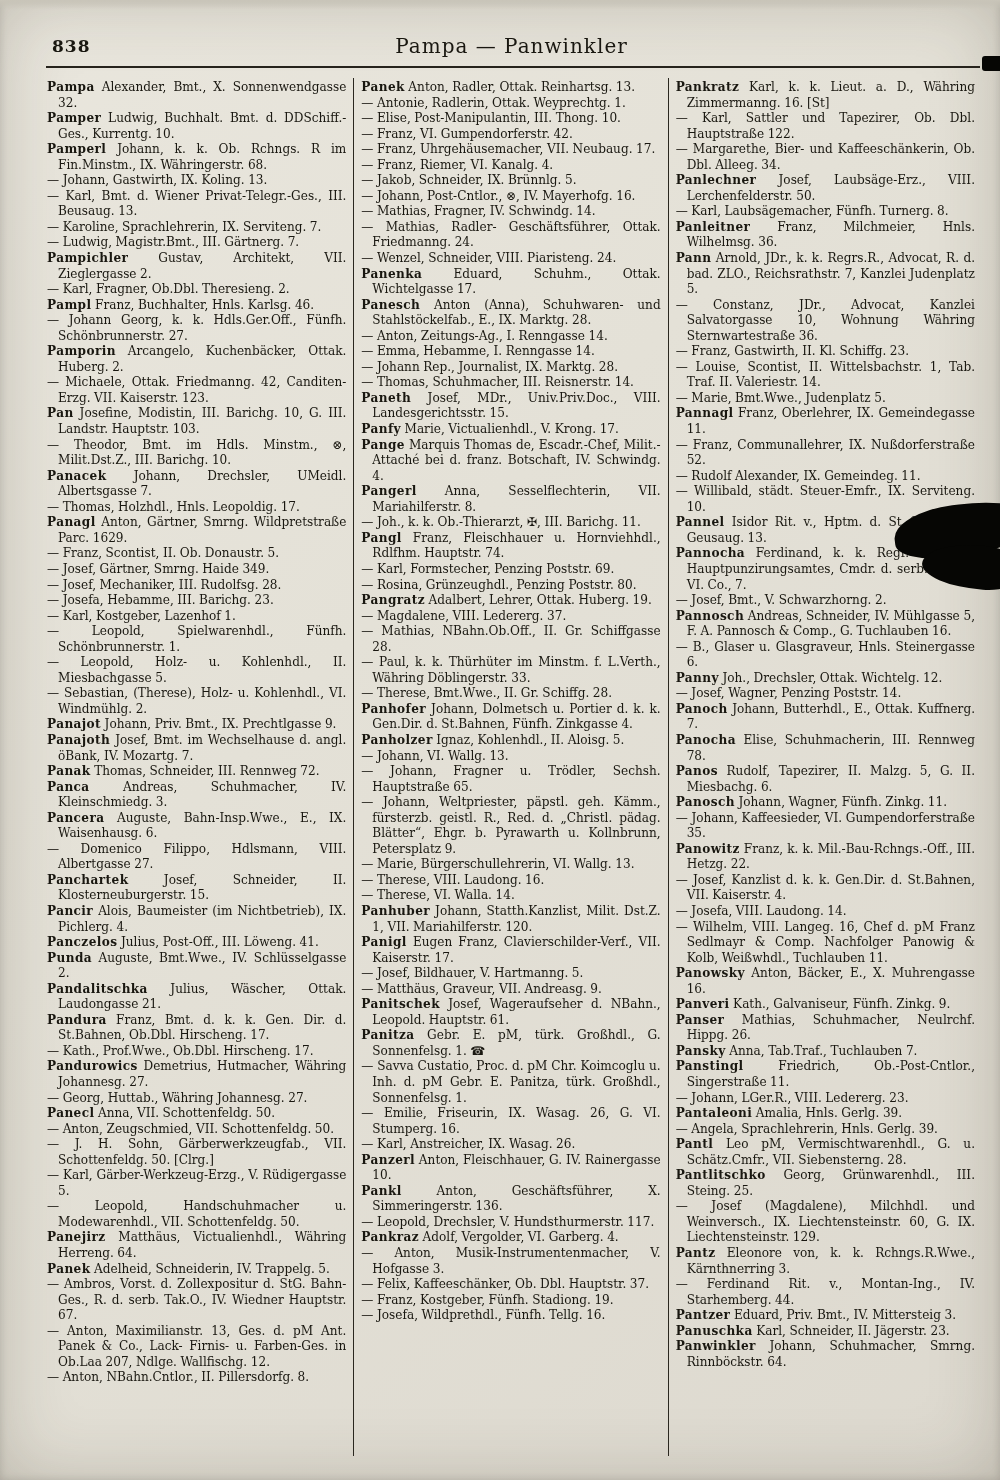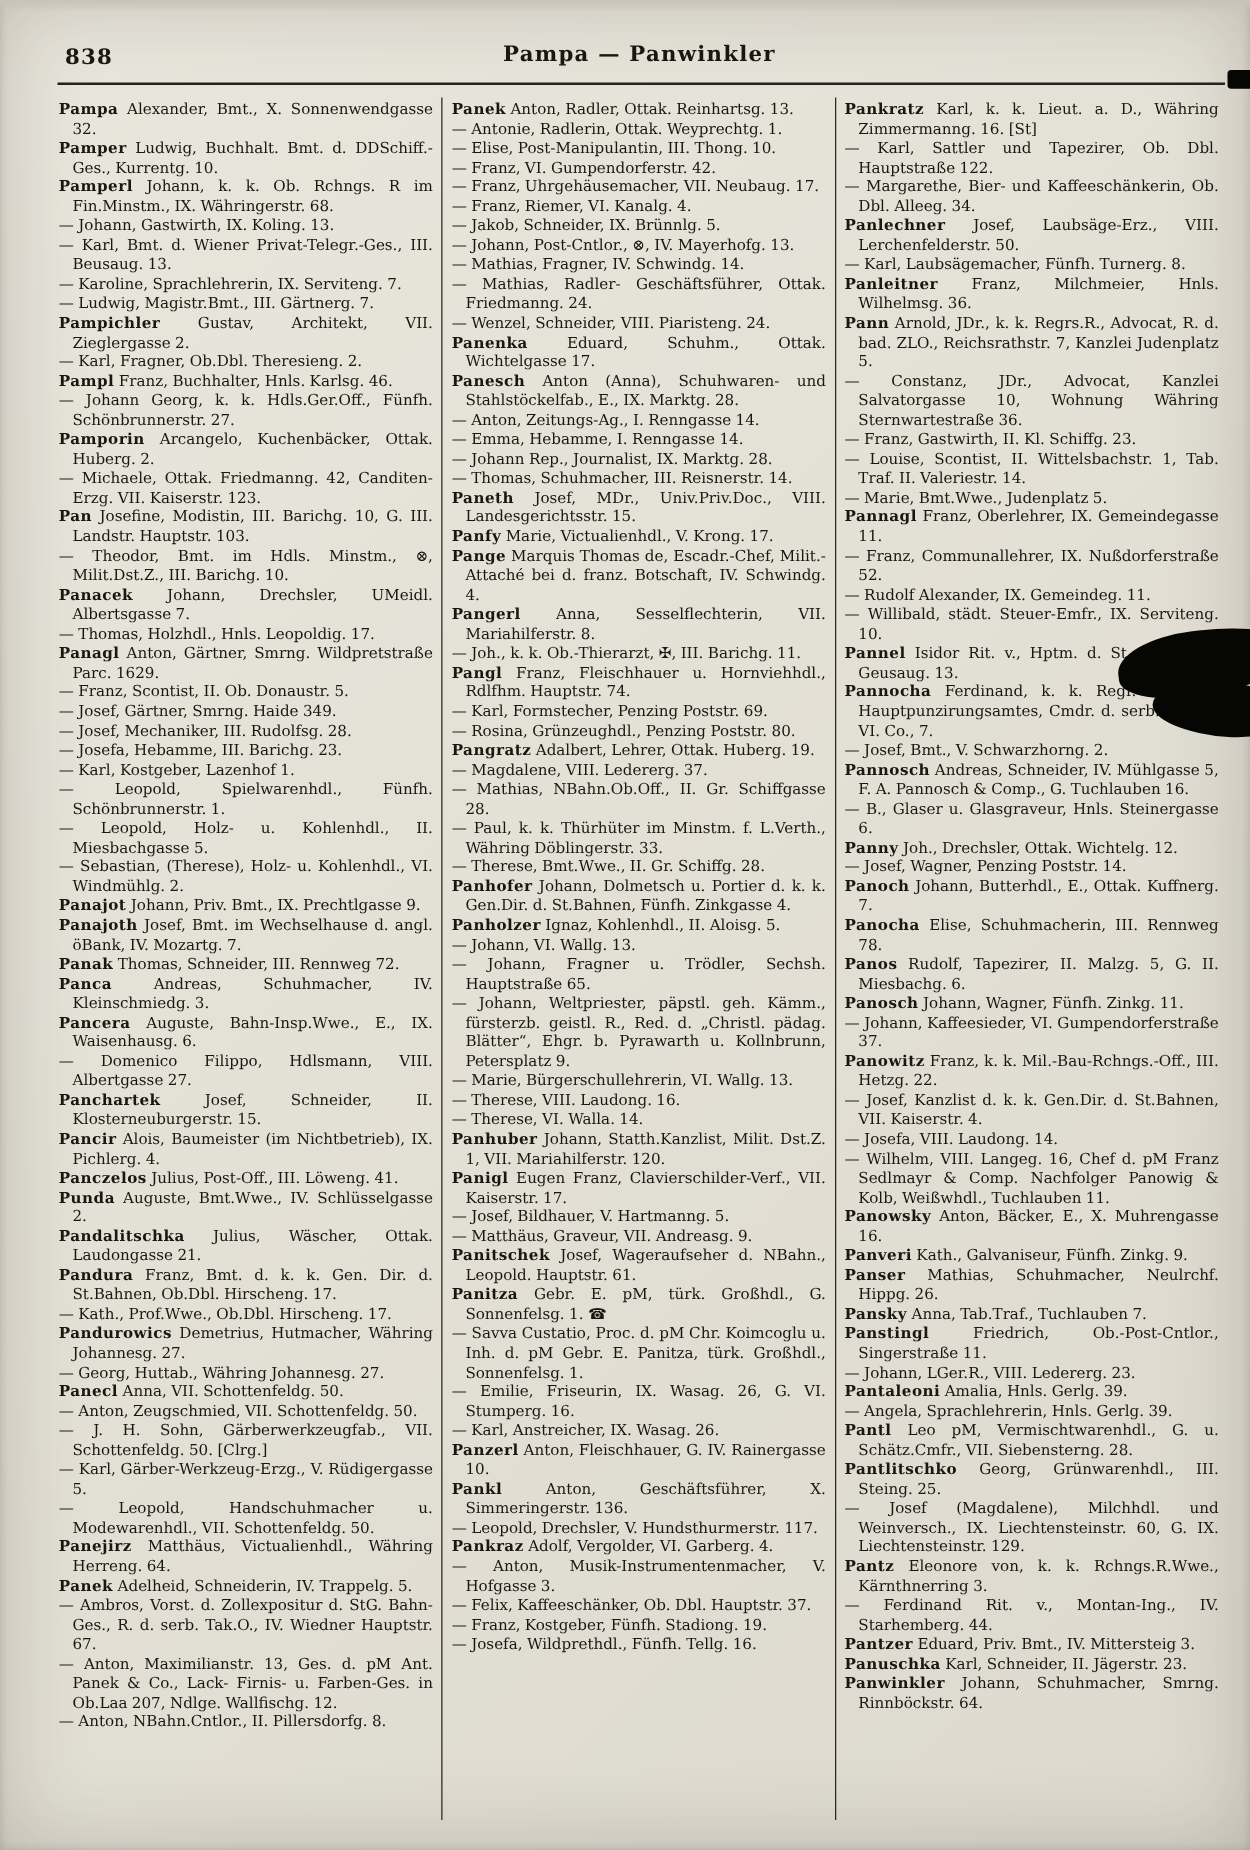--- a/index.html
+++ b/index.html
@@ -6,21 +6,21 @@
   .page{
     position:relative;width:1000px;height:1480px;margin:0 auto;
     background:linear-gradient(135deg,#e9e6dd 0%,#e4e1d7 40%,#ddd9cf 100%);
     box-shadow:inset 0 0 70px rgba(60,50,30,.22), inset 0 0 8px rgba(0,0,0,.15);
     overflow:hidden;
     font-family:"DejaVu Serif","Liberation Serif",serif;
     color:#191710;
   }
   .header{position:absolute;top:34px;left:48px;right:24px;height:26px;}
   .page-number{position:absolute;left:4px;top:2px;font-size:17px;font-weight:bold;letter-spacing:1px;}
-  .header-title{position:absolute;left:0;right:1px;text-align:center;top:0;font-size:17px;font-weight:bold;letter-spacing:1px;}
+  .header-title{position:absolute;left:0;right:1px;text-align:center;top:0;font-size:20px;font-weight:normal;letter-spacing:1px;}
   .header-rule{position:absolute;top:66px;left:46px;right:20px;border-top:2px solid #26231c;}
   .columns{position:absolute;top:78px;left:46px;right:18px;bottom:24px;display:flex;}
   .col{flex:1 1 0;padding:2px 7px 0 7px;overflow:hidden;}
   .col+.col{border-left:1.5px solid #2a271f;}
   .col:first-child{padding-left:1px;}
   .entry{
     margin:0;font-size:12.1px;line-height:15.55px;
     text-align:justify;text-justify:inter-word;
     padding-left:11px;text-indent:-11px;
     word-spacing:-0.3px;
@@ -99,21 +99,21 @@
         <p class="entry">— Anton, NBahn.Cntlor., II. Pillersdorfg. 8.</p>
       </div>
     <div class="col">
         <p class="entry"><b>Panek</b> Anton, Radler, Ottak. Reinhartsg. 13.</p>
         <p class="entry">— Antonie, Radlerin, Ottak. Weyprechtg. 1.</p>
         <p class="entry">— Elise, Post-Manipulantin, III. Thong. 10.</p>
         <p class="entry">— Franz, VI. Gumpendorferstr. 42.</p>
         <p class="entry">— Franz, Uhrgehäusemacher, VII. Neubaug. 17.</p>
         <p class="entry">— Franz, Riemer, VI. Kanalg. 4.</p>
         <p class="entry">— Jakob, Schneider, IX. Brünnlg. 5.</p>
-        <p class="entry">— Johann, Post-Cntlor., ⊗, IV. Mayerhofg. 13.</p>
+        <p class="entry">— Johann, Post-Cntlor., ⊗, IV. Mayerhofg. 16.</p>
         <p class="entry">— Mathias, Fragner, IV. Schwindg. 14.</p>
         <p class="entry">— Mathias, Radler- Geschäftsführer, Ottak. Friedmanng. 24.</p>
         <p class="entry">— Wenzel, Schneider, VIII. Piaristeng. 24.</p>
         <p class="entry"><b>Panenka</b> Eduard, Schuhm., Ottak. Wichtelgasse 17.</p>
         <p class="entry"><b>Panesch</b> Anton (Anna), Schuhwaren- und Stahlstöckelfab., E., IX. Marktg. 28.</p>
         <p class="entry">— Anton, Zeitungs-Ag., I. Renngasse 14.</p>
         <p class="entry">— Emma, Hebamme, I. Renngasse 14.</p>
         <p class="entry">— Johann Rep., Journalist, IX. Marktg. 28.</p>
         <p class="entry">— Thomas, Schuhmacher, III. Reisnerstr. 14.</p>
         <p class="entry"><b>Paneth</b> Josef, MDr., Univ.Priv.Doc., VIII. Landesgerichtsstr. 15.</p>
@@ -175,21 +175,21 @@
         <p class="entry"><b>Pannocha</b> Ferdinand, k. k. Regr. d. k. k. Hauptpunzirungsamtes, Cmdr. d. serb. Tak.O., VI. Co., 7.</p>
         <p class="entry">— Josef, Bmt., V. Schwarzhorng. 2.</p>
         <p class="entry"><b>Pannosch</b> Andreas, Schneider, IV. Mühlgasse 5, F. A. Pannosch &amp; Comp., G. Tuchlauben 16.</p>
         <p class="entry">— B., Glaser u. Glasgraveur, Hnls. Steinergasse 6.</p>
         <p class="entry"><b>Panny</b> Joh., Drechsler, Ottak. Wichtelg. 12.</p>
         <p class="entry">— Josef, Wagner, Penzing Poststr. 14.</p>
         <p class="entry"><b>Panoch</b> Johann, Butterhdl., E., Ottak. Kuffnerg. 7.</p>
         <p class="entry"><b>Panocha</b> Elise, Schuhmacherin, III. Rennweg 78.</p>
         <p class="entry"><b>Panos</b> Rudolf, Tapezirer, II. Malzg. 5, G. II. Miesbachg. 6.</p>
         <p class="entry"><b>Panosch</b> Johann, Wagner, Fünfh. Zinkg. 11.</p>
-        <p class="entry">— Johann, Kaffeesieder, VI. Gumpendorferstraße 37.</p>
+        <p class="entry">— Johann, Kaffeesieder, VI. Gumpendorferstraße 35.</p>
         <p class="entry"><b>Panowitz</b> Franz, k. k. Mil.-Bau-Rchngs.-Off., III. Hetzg. 22.</p>
         <p class="entry">— Josef, Kanzlist d. k. k. Gen.Dir. d. St.Bahnen, VII. Kaiserstr. 4.</p>
         <p class="entry">— Josefa, VIII. Laudong. 14.</p>
         <p class="entry">— Wilhelm, VIII. Langeg. 16, Chef d. pM Franz Sedlmayr &amp; Comp. Nachfolger Panowig &amp; Kolb, Weißwhdl., Tuchlauben 11.</p>
         <p class="entry"><b>Panowsky</b> Anton, Bäcker, E., X. Muhrengasse 16.</p>
         <p class="entry"><b>Panveri</b> Kath., Galvaniseur, Fünfh. Zinkg. 9.</p>
         <p class="entry"><b>Panser</b> Mathias, Schuhmacher, Neulrchf. Hippg. 26.</p>
         <p class="entry"><b>Pansky</b> Anna, Tab.Traf., Tuchlauben 7.</p>
         <p class="entry"><b>Panstingl</b> Friedrich, Ob.-Post-Cntlor., Singerstraße 11.</p>
         <p class="entry">— Johann, LGer.R., VIII. Ledererg. 23.</p>

